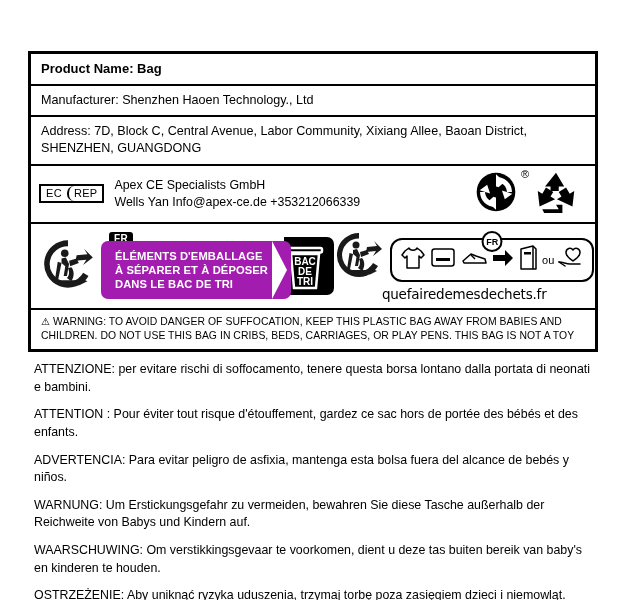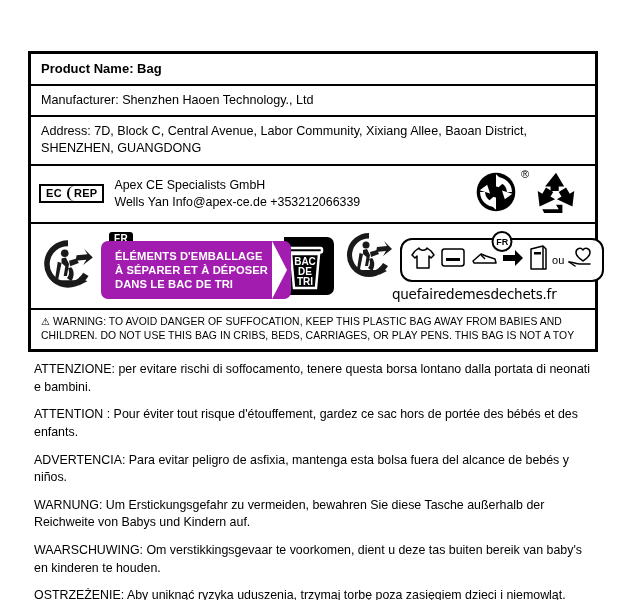--- a/index.html
+++ b/index.html
@@ -49,21 +49,21 @@
     gap: 8px;
   }
   .ecrep-badge {
     display: flex;
     border: 2px solid #000;
     flex: none;
     align-self: center;
   }
   .ecrep-badge span {
     font-size: 11px;
-    font-weight: bold;
+    font-weight: normal;
     padding: 1px 5px 2px 5px;
     letter-spacing: .3px;
     line-height: 1.15;
   }
   .ecrep-badge .rep { border-left: 2px solid #000; border-radius: 7px; }
   .ecrep-lines {
     flex: 1 1 auto;
     font-size: 12.4px;
     line-height: 1.33;
     padding-left: 2px;
@@ -81,21 +81,20 @@
     top: -3px;
     right: -12px;
     font-size: 11px;
   }
 
   
   .row-triman {
     display: flex;
     align-items: center;
     padding: 6px 6px 6px 10px;
-    gap: 10px;
   }
   .triman-left {
     display: flex;
     align-items: center;
     gap: 6px;
     flex: none;
   }
   .banner-group { position: relative; padding-top: 9px; }
   .fr-tag {
     position: absolute;

